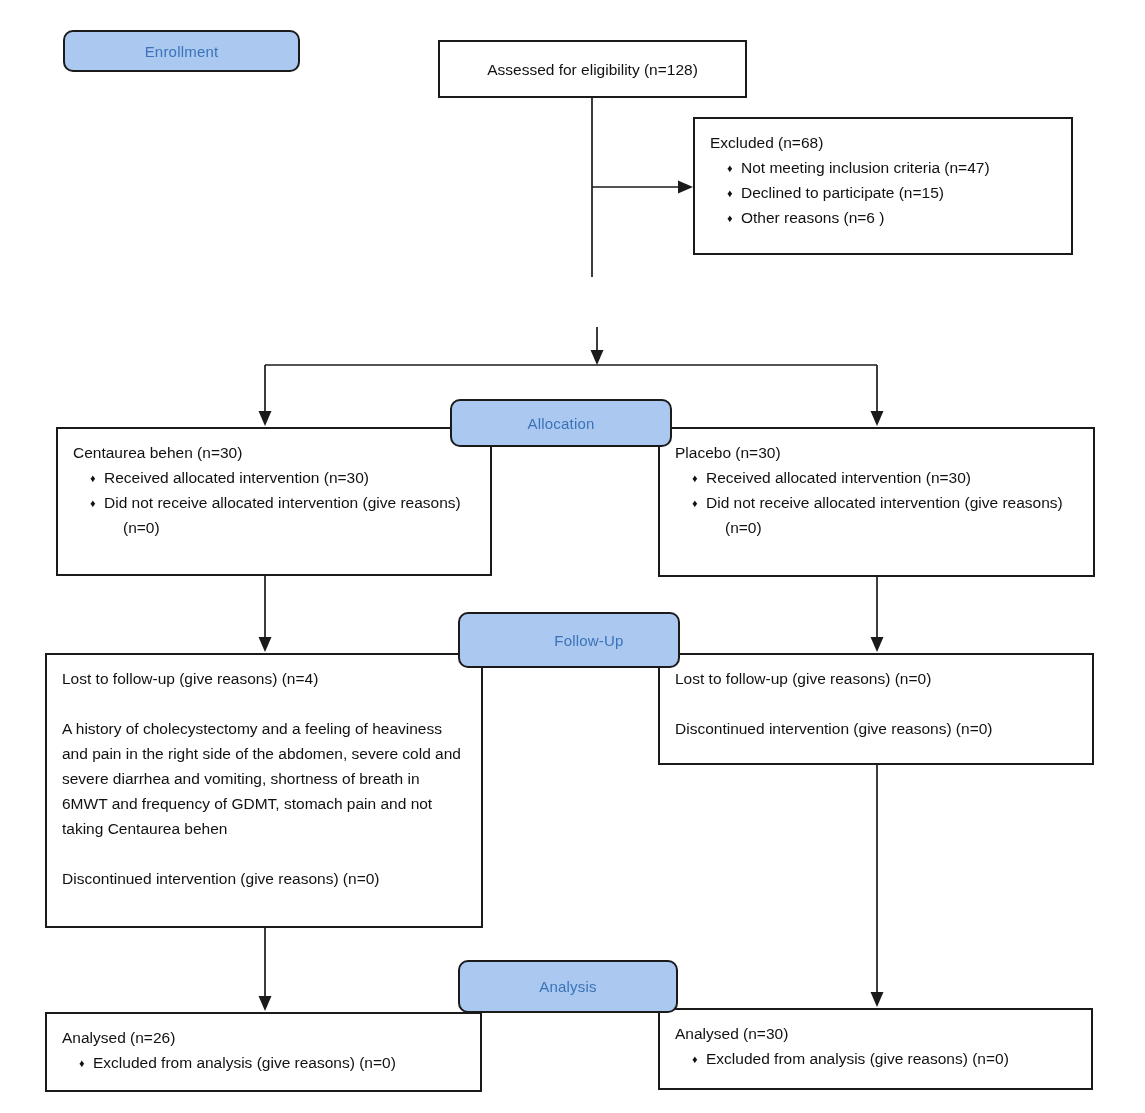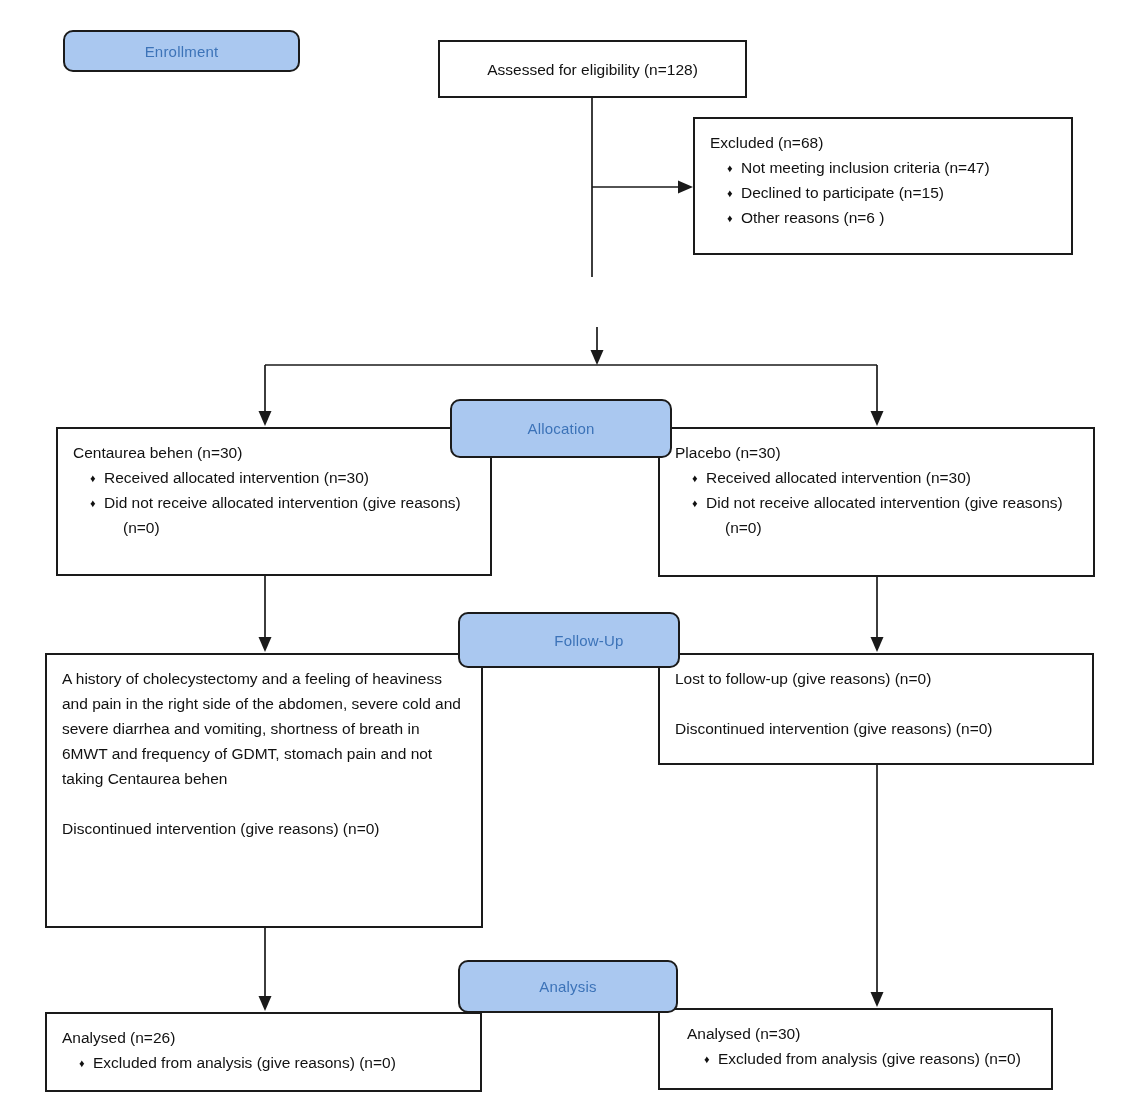--- a/index.html
+++ b/index.html
@@ -96,21 +96,21 @@
       <polygon points="265,1011 258.5,996 271.5,996" stroke="none"></polygon>
       <line x1="877" y1="765" x2="877" y2="993"></line>
       <polygon points="877,1007 870.5,992 883.5,992" stroke="none"></polygon>
     </g>
   </svg>
 
   <div class="stage" style="left:63px;top:30px;width:237px;height:42px;">
     <span>Enrollment</span>
   </div>
 
-  <div class="stage" style="left:450px;top:399px;width:222px;height:59px;">
+  <div class="stage" style="left:450px;top:399px;width:222px;height:48px;">
     <span>Allocation</span>
   </div>
 
   <div class="stage" style="left:458px;top:612px;width:222px;height:56px;padding-left:40px;">
     <span>Follow-Up</span>
   </div>
 
   <div class="stage" style="left:458px;top:960px;width:220px;height:53px;">
     <span>Analysis</span>
   </div>
@@ -140,39 +140,40 @@
   <div class="box" style="left:658px;top:427px;width:437px;height:150px;">
     <div class="pad">
       <div class="title-line">Placebo (n=30)</div>
       <div class="bullet">Received allocated intervention (n=30)</div>
       <div class="bullet">Did not receive allocated intervention (give reasons) (n=0)</div>
     </div>
   </div>
 
   <div class="box" style="left:45px;top:653px;width:438px;height:275px;">
     <div class="pad">
+      <p class="para">Lost to follow-up (give reasons) (n=4)</p>
       <p class="para"><span>A history of cholecystectomy and a feeling of heaviness and pain in the right side of the abdomen, severe cold and severe diarrhea and vomiting, shortness of breath in 6MWT and frequency of GD</span><b>MT, stomach</b><span> pain and not taking Centaurea behen</span></p>
       <p class="para">Discontinued intervention (give reasons) (n=0)</p>
     </div>
   </div>
 
   <div class="box" style="left:658px;top:653px;width:436px;height:112px;">
     <div class="pad">
       <p class="para">Lost to follow-up (give reasons) (n=0)</p>
       <p class="para">Discontinued intervention (give reasons) (n=0)</p>
     </div>
   </div>
 
   <div class="box" style="left:45px;top:1012px;width:437px;height:80px;">
     <div class="pad">
       <div class="title-line">Analysed (n=26)</div>
       <div class="bullet">Excluded from analysis (give reasons) (n=0)</div>
     </div>
   </div>
 
-  <div class="box" style="left:658px;top:1008px;width:395px;height:82px;padding-left:12px;">
+  <div class="box" style="left:658px;top:1008px;width:435px;height:82px;">
     <div class="pad">
       <div class="title-line">Analysed (n=30)</div>
       <div class="bullet">Excluded from analysis (give reasons) (n=0)</div>
     </div>
   </div>
 
 </div>
 
 </body></html>

